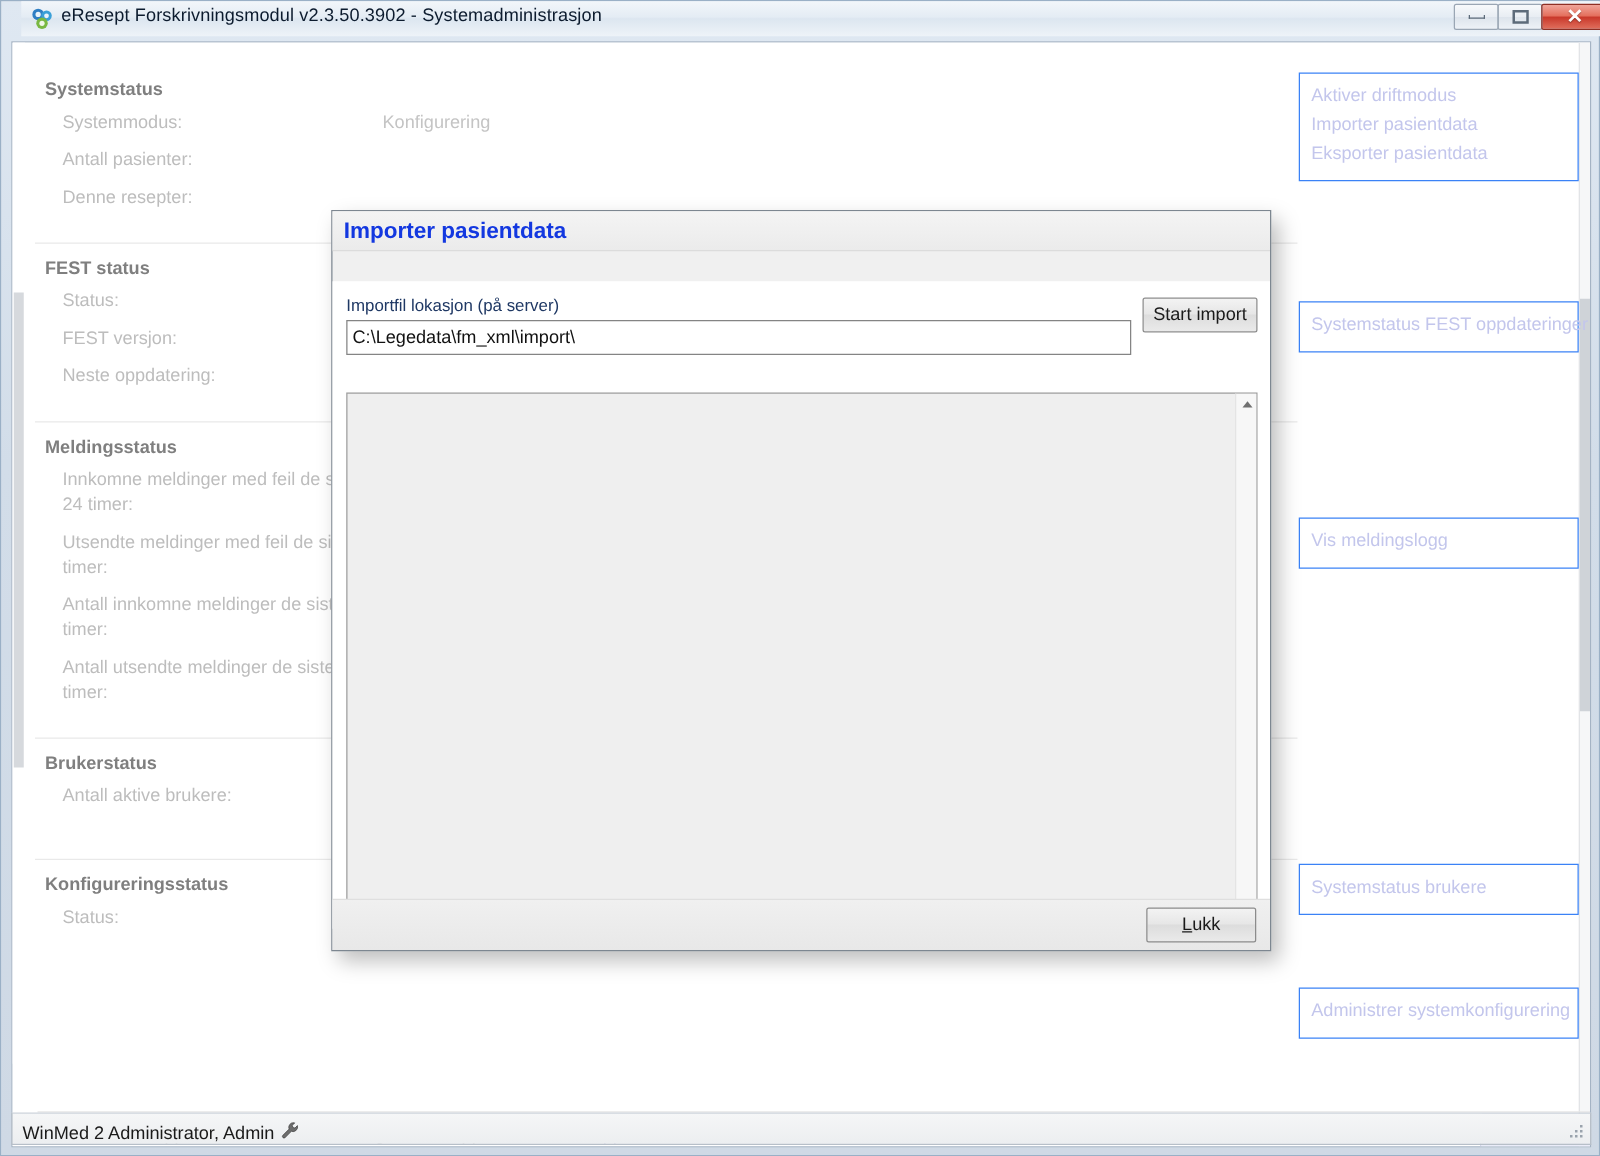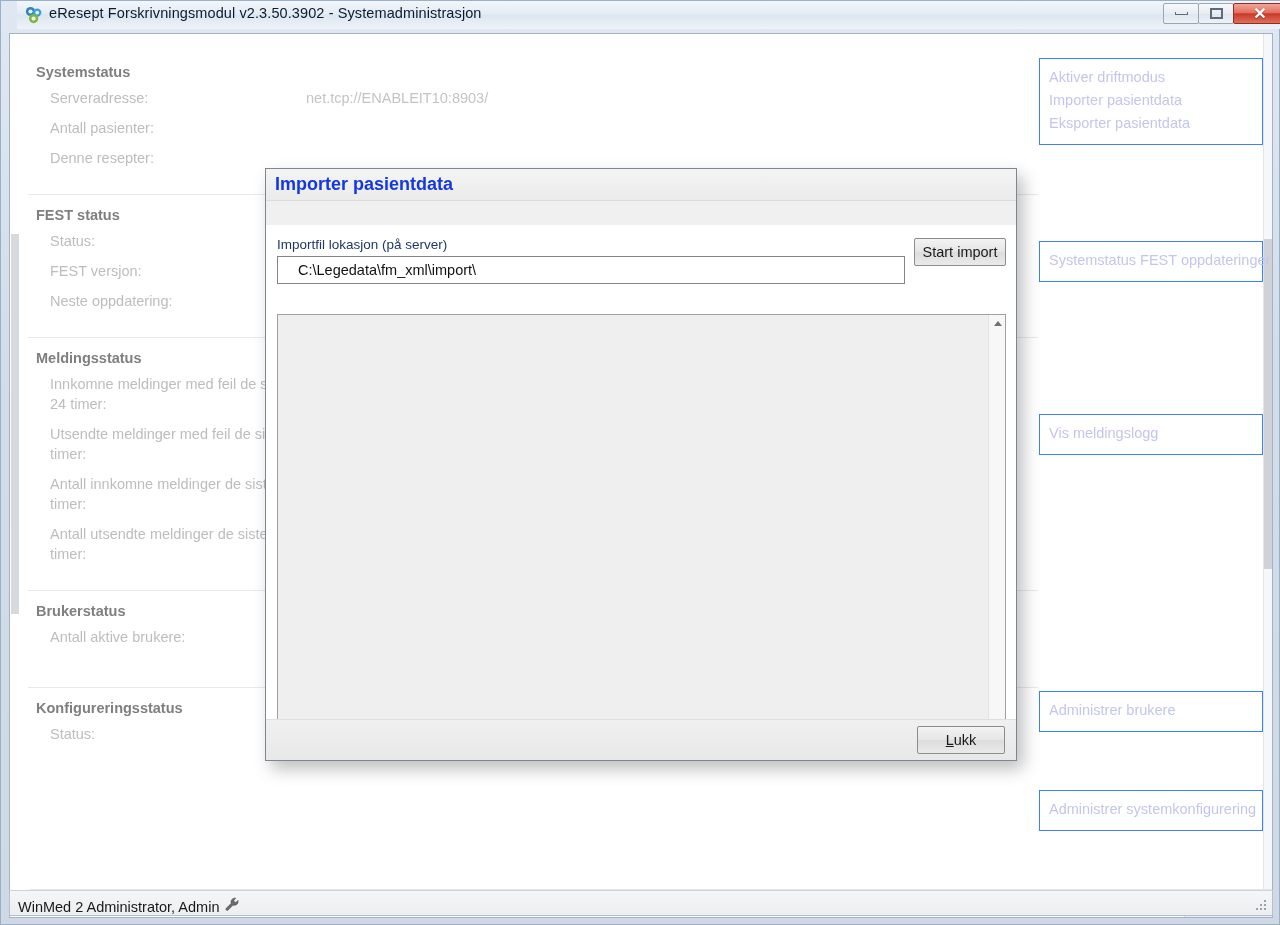--- a/index.html
+++ b/index.html
@@ -257,21 +257,21 @@
   #field-label {
     position: absolute; left: 11px; top: 12px;
     font-size: 13.5px; color: #1f3864;
     white-space: nowrap;
   }
   #path-input {
     position: absolute; left: 11px; top: 31px;
     width: 628px; height: 28px;
     border: 1px solid #848484;
     background: #ffffff;
-    padding: 0 20px;
+    padding: 0 4px;
     font-family: "Liberation Sans", sans-serif;
     font-size: 14.5px;
     color: #111111;
     line-height: 26px;
   }
   #start-import-btn {
     position: absolute; left: 648px; top: 13px;
     width: 92px; height: 28px;
     border: 1px solid #8c8c8c;
     border-radius: 2px;
@@ -378,22 +378,22 @@
         <div id="vscroll-thumb"></div>
       </div>
 
       <div id="content">
 
         <div id="status-col">
 
           <div class="section first">
             <div class="section-title">Systemstatus</div>
             <div class="row">
-              <div class="row-label">Serveradresse:</div>
-              <div class="row-value">net.tcp://ENABLEIT10:8903/</div>
+              <div class="row-label">Systemmodus:</div>
+              <div class="row-value">Konfigurering</div>
             </div>
             <div class="row">
               <div class="row-label">Antall pasienter:</div>
               <div class="row-value"></div>
             </div>
             <div class="row">
               <div class="row-label">Denne resepter:</div>
               <div class="row-value"></div>
             </div>
             <div class="section-gap"></div>
@@ -473,21 +473,21 @@
           <div class="spacer-36"></div>
 
           <div class="action-box">
             <a class="action-link">Vis meldingslogg</a>
           </div>
 
           <div class="spacer-200"></div>
           <div class="spacer-36"></div>
 
           <div class="action-box">
-            <a class="action-link">Administrer brukere</a>
+            <a class="action-link">Systemstatus brukere</a>
           </div>
 
           <div class="spacer-44"></div>
           <div class="spacer-14"></div>
 
           <div class="action-box">
             <a class="action-link">Administrer systemkonfigurering</a>
           </div>
         </div>
 

